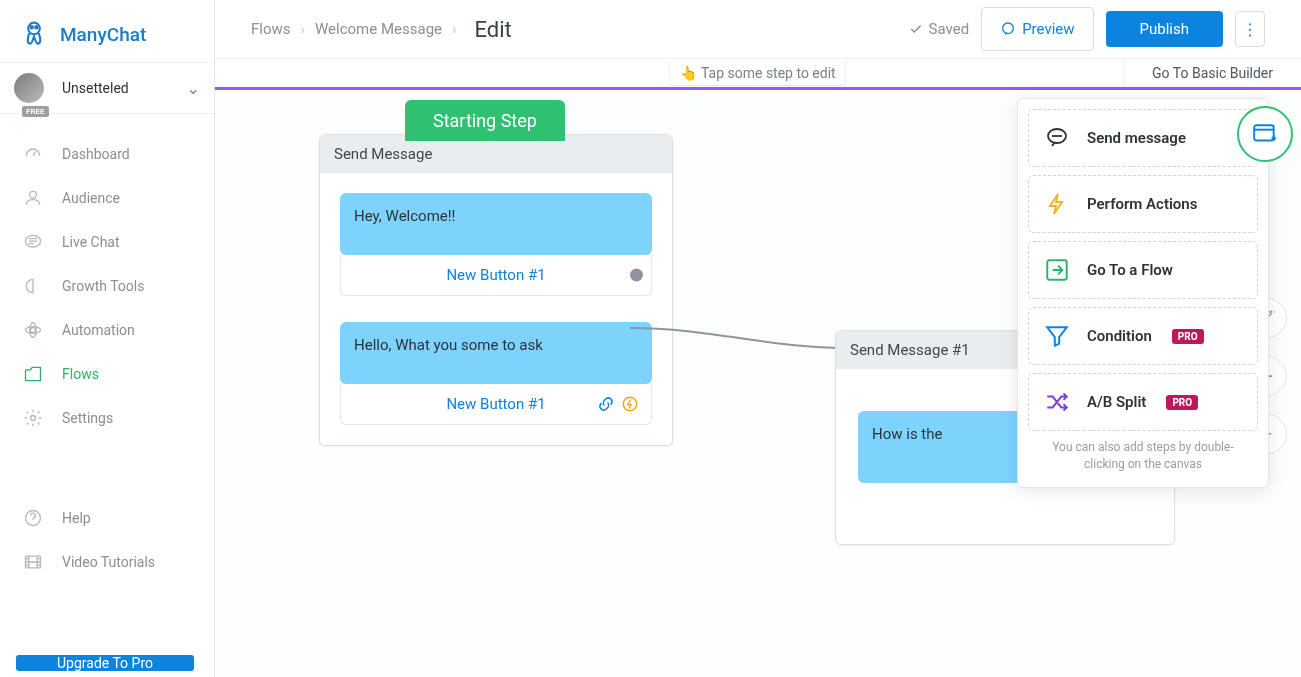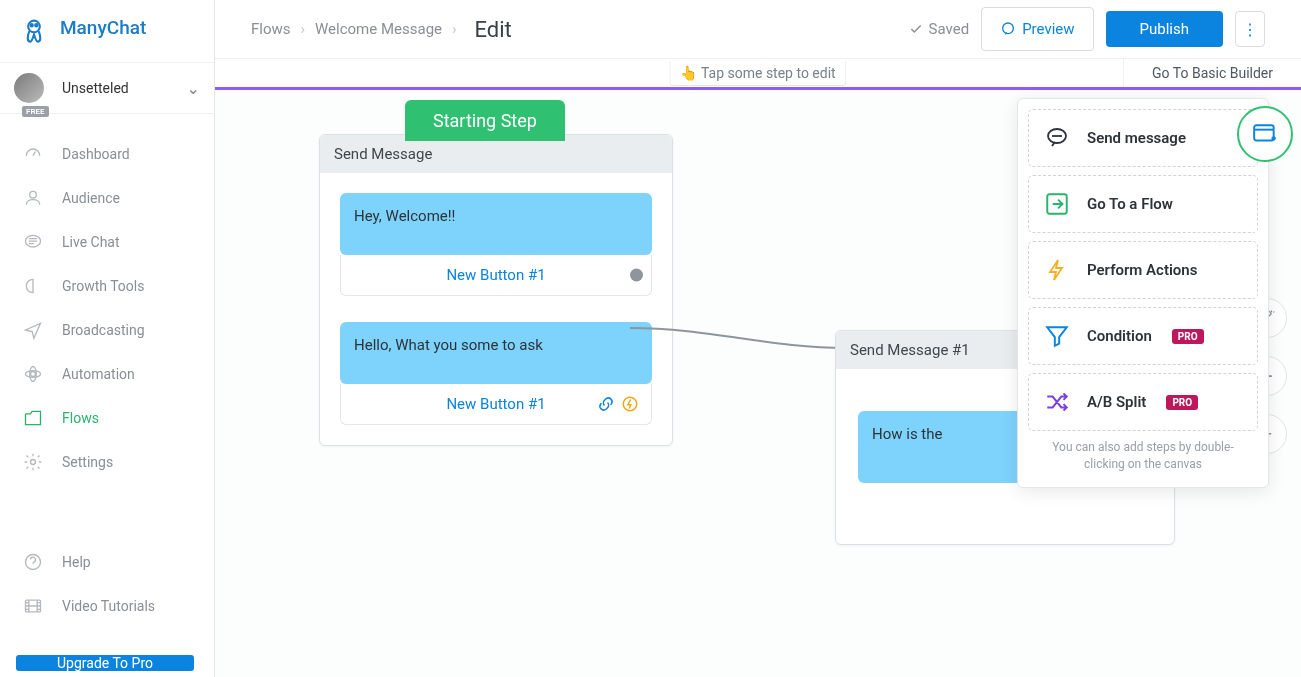--- a/index.html
+++ b/index.html
@@ -1,20 +1,20 @@
 <!DOCTYPE html>
 <html><head>
 <meta charset="utf-8">
 <style>
 * { margin: 0; padding: 0; box-sizing: border-box; font-family: -apple-system, BlinkMacSystemFont, 'Segoe UI', Roboto, sans-serif; }
 body { width: 1301px; height: 677px; overflow: hidden; background: #fff; position: relative; }
 
 
 .sidebar { position: absolute; left: 0; top: 0; width: 215px; height: 100%; background: #fff; border-right: 1px solid #e6e6e6; }
-.logo-area { display: flex; align-items: flex-start; padding: 16px 20px; height: 62px; }
+.logo-area { display: flex; align-items: flex-end; padding: 16px 20px; height: 62px; }
 .logo-area svg { margin-right: 12px; }
 .logo-text { color: #1b7cc8; font-size: 19px; font-weight: 500; }
 .account-row { display: flex; align-items: center; padding: 10px 14px; border-bottom: 1px solid #eef0f2; border-top: 1px solid #eef0f2; position: relative; }
 .avatar { width: 30px; height: 30px; border-radius: 50%; background: linear-gradient(135deg,#7a7a7a,#bcbcbc); position: relative; }
 .free-badge { position: absolute; bottom: -4px; left: 22px; font-size: 8px; background: #9aa0a6; color: #fff; padding: 1px 4px; border-radius: 2px; font-weight: 600; }
 .account-name { margin-left: 18px; color: #333; font-size: 14px; }
 .account-chevron { margin-left: auto; color: #888; }
 .nav { padding-top: 18px; }
 .nav-item { display: flex; align-items: center; padding: 12px 22px; color: #8a8f96; font-size: 14px; cursor: pointer; }
 .nav-item.active { color: #2ab36a; }
@@ -126,28 +126,20 @@
         </span>
       <span>Live Chat</span>
     </div>
     <div class="nav-item">
       <span class="nav-icon">
           <svg width="20" height="20" viewBox="0 0 24 24" fill="none" stroke="#b4b9bf" stroke-width="1.6">
             <path d="M4 12a8 8 0 0 0 8 8V4a8 8 0 0 0-8 8z"></path>
           </svg>
         </span>
       <span>Growth Tools</span>
-    </div>
-    <div class="nav-item">
-      <span class="nav-icon">
-          <svg width="20" height="20" viewBox="0 0 24 24" fill="none" stroke="#b4b9bf" stroke-width="1.6">
-            <path d="M3 12l18-8-8 18-2-8z"></path>
-          </svg>
-        </span>
-      <span>Broadcasting</span>
     </div>
     <div class="nav-item">
       <span class="nav-icon">
           <svg width="20" height="20" viewBox="0 0 24 24" fill="none" stroke="#b4b9bf" stroke-width="1.6">
             <circle cx="12" cy="12" r="3"></circle>
             <ellipse cx="12" cy="12" rx="9" ry="4"></ellipse>
             <ellipse cx="12" cy="12" rx="4" ry="9"></ellipse>
           </svg>
         </span>
       <span>Automation</span>
@@ -275,34 +267,34 @@
           <svg width="28" height="24" viewBox="0 0 24 24" fill="none" stroke="#2d333a" stroke-width="1.8">
             <ellipse cx="12" cy="10" rx="9" ry="7"></ellipse>
             <path d="M7 20l3-4"></path>
             <path d="M7 10h10"></path>
           </svg>
         </span>
       <span class="add-item-label">Send message</span>
     </div>
     <div class="add-item">
       <span class="add-icon">
+          <svg width="24" height="24" viewBox="0 0 24 24" fill="none" stroke="#f5b122" stroke-width="1.8">
+            <path d="M13 2L5 14h6l-2 8 8-12h-6z"></path>
+          </svg>
+        </span>
+      <span class="add-item-label">Perform Actions</span>
+    </div>
+    <div class="add-item">
+      <span class="add-icon">
           <svg width="26" height="26" viewBox="0 0 24 24" fill="none" stroke="#2ab36a" stroke-width="1.8">
             <rect x="3" y="3" width="18" height="18" rx="2"></rect>
             <path d="M8 12h8M13 8l4 4-4 4"></path>
           </svg>
         </span>
       <span class="add-item-label">Go To a Flow</span>
-    </div>
-    <div class="add-item">
-      <span class="add-icon">
-          <svg width="24" height="24" viewBox="0 0 24 24" fill="none" stroke="#f5b122" stroke-width="1.8">
-            <path d="M13 2L5 14h6l-2 8 8-12h-6z"></path>
-          </svg>
-        </span>
-      <span class="add-item-label">Perform Actions</span>
     </div>
     <div class="add-item">
       <span class="add-icon">
           <svg width="26" height="26" viewBox="0 0 24 24" fill="none" stroke="#0a84de" stroke-width="1.8">
             <path d="M3 4h18l-7 9v6l-4 2v-8z"></path>
           </svg>
         </span>
       <span class="add-item-label">Condition</span>
       <span class="pro-badge">PRO</span>
     </div>

